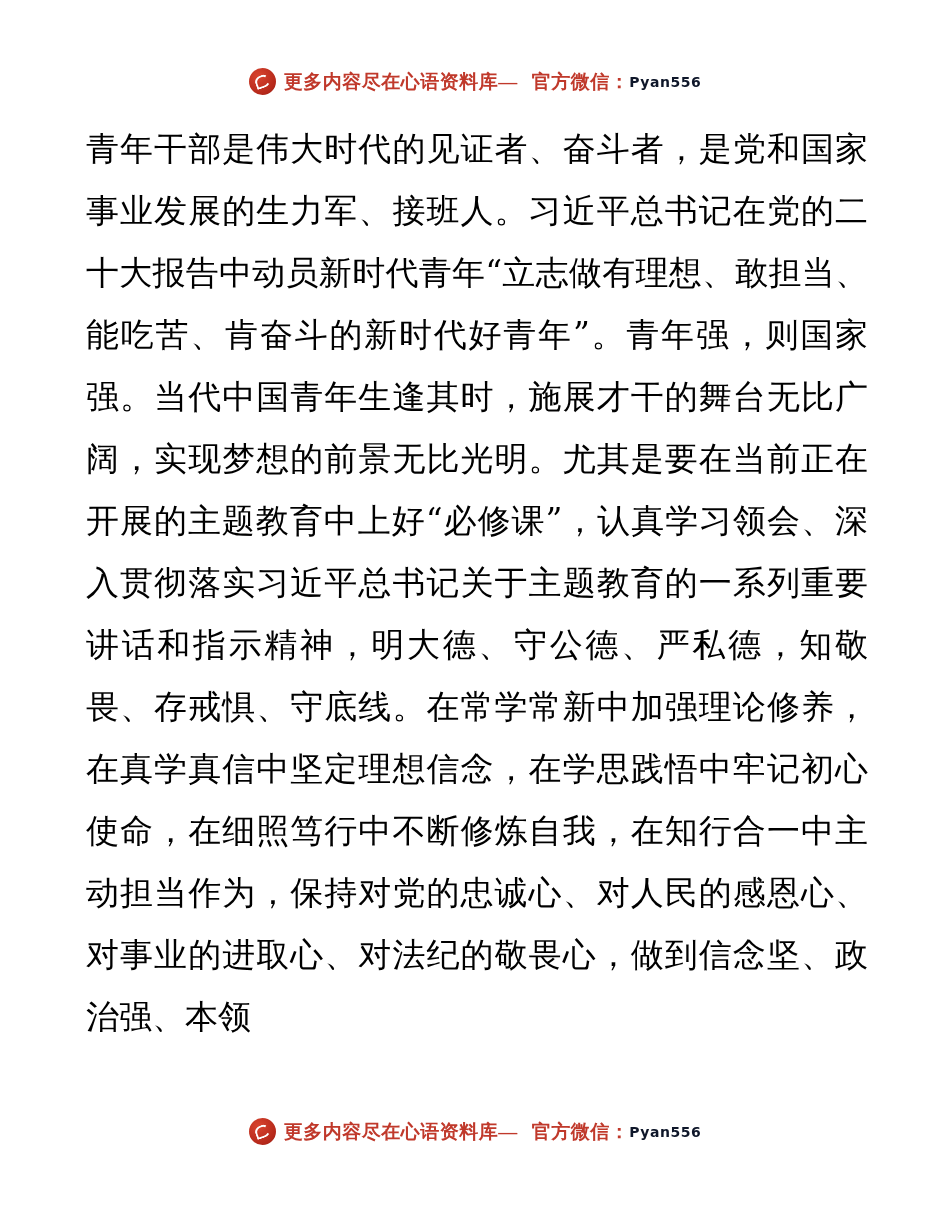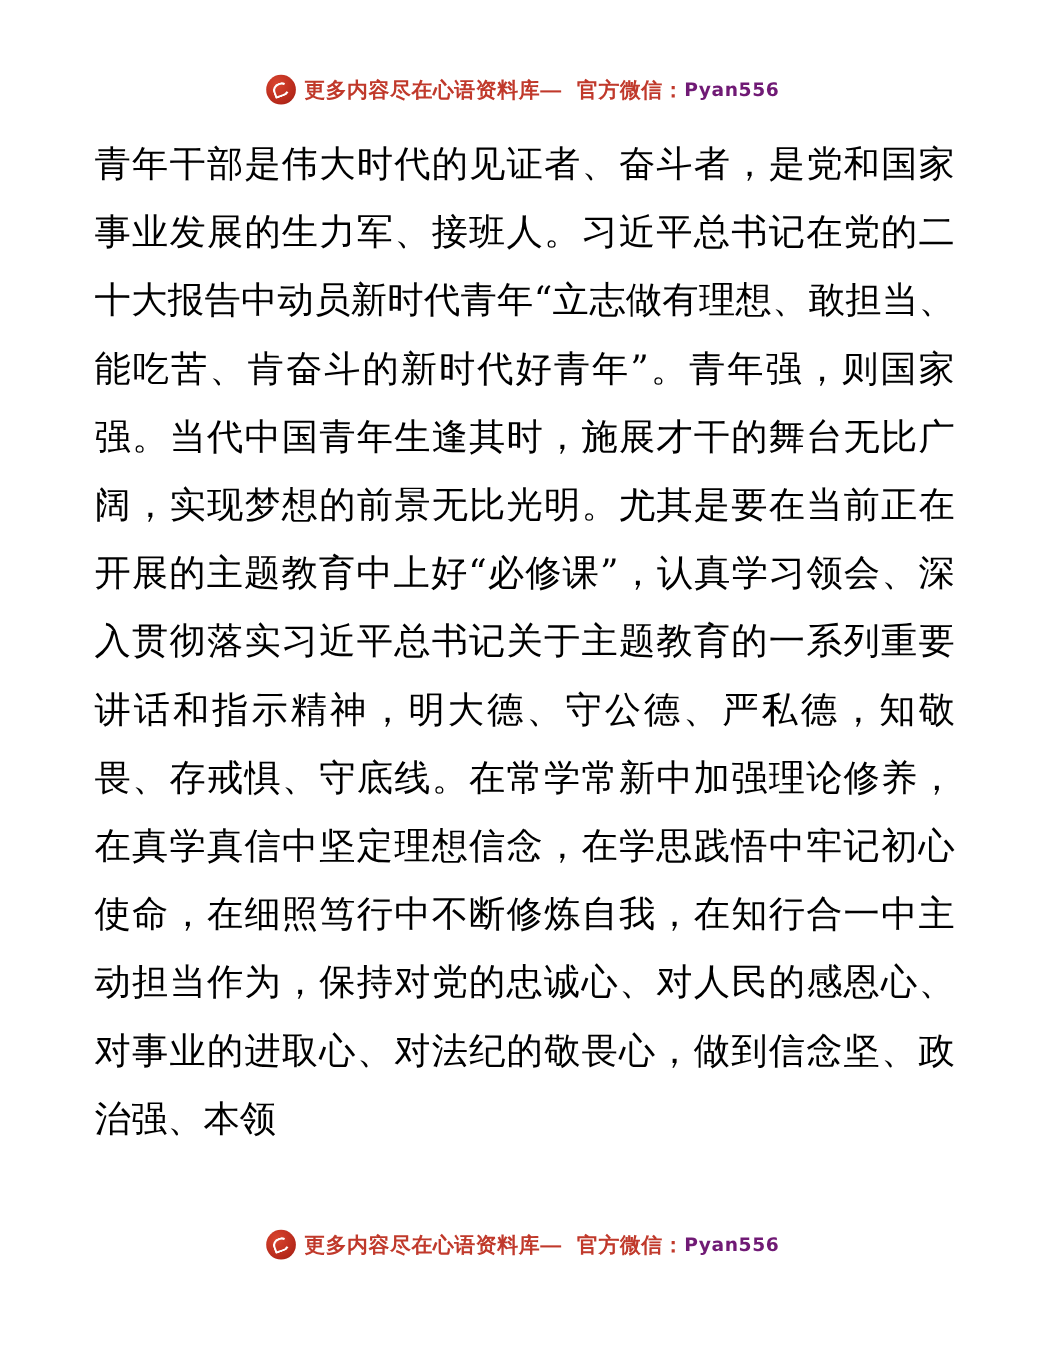--- a/index.html
+++ b/index.html
@@ -54,39 +54,39 @@
     top: 7px;
     width: 15px;
     height: 13px;
     border-radius: 50% 50% 50% 10%;
     border: 2px solid #ffffff;
     border-right-color: transparent;
     transform: rotate(-20deg);
     box-sizing: border-box;
   }
   .wm-text {
-    font-family: Liberation Sans, sans-serif;
+    font-family: Liberation Serif, serif;
     font-weight: bold;
     font-size: 19px;
     color: #c0392b;
     letter-spacing: 0.5px;
   }
   .wm-text-2 {
     font-family: "DejaVu Sans", "Liberation Sans", sans-serif;
     font-weight: bold;
     font-size: 19px;
     color: #c0392b;
     letter-spacing: 0.5px;
     margin-left: 14px;
   }
   .wm-code {
     font-family: "DejaVu Sans", "Liberation Sans", sans-serif;
     font-weight: bold;
-    font-size: 17px;
-    color: #701a75;
+    font-size: 14px;
+    color: #0f172a;
     letter-spacing: 0.5px;
   }
 
   
   .doc-body {
     position: absolute;
     top: 118px;
     left: 86px;
     width: 782px;
     font-family: "DejaVu Serif", "Liberation Serif", serif;

